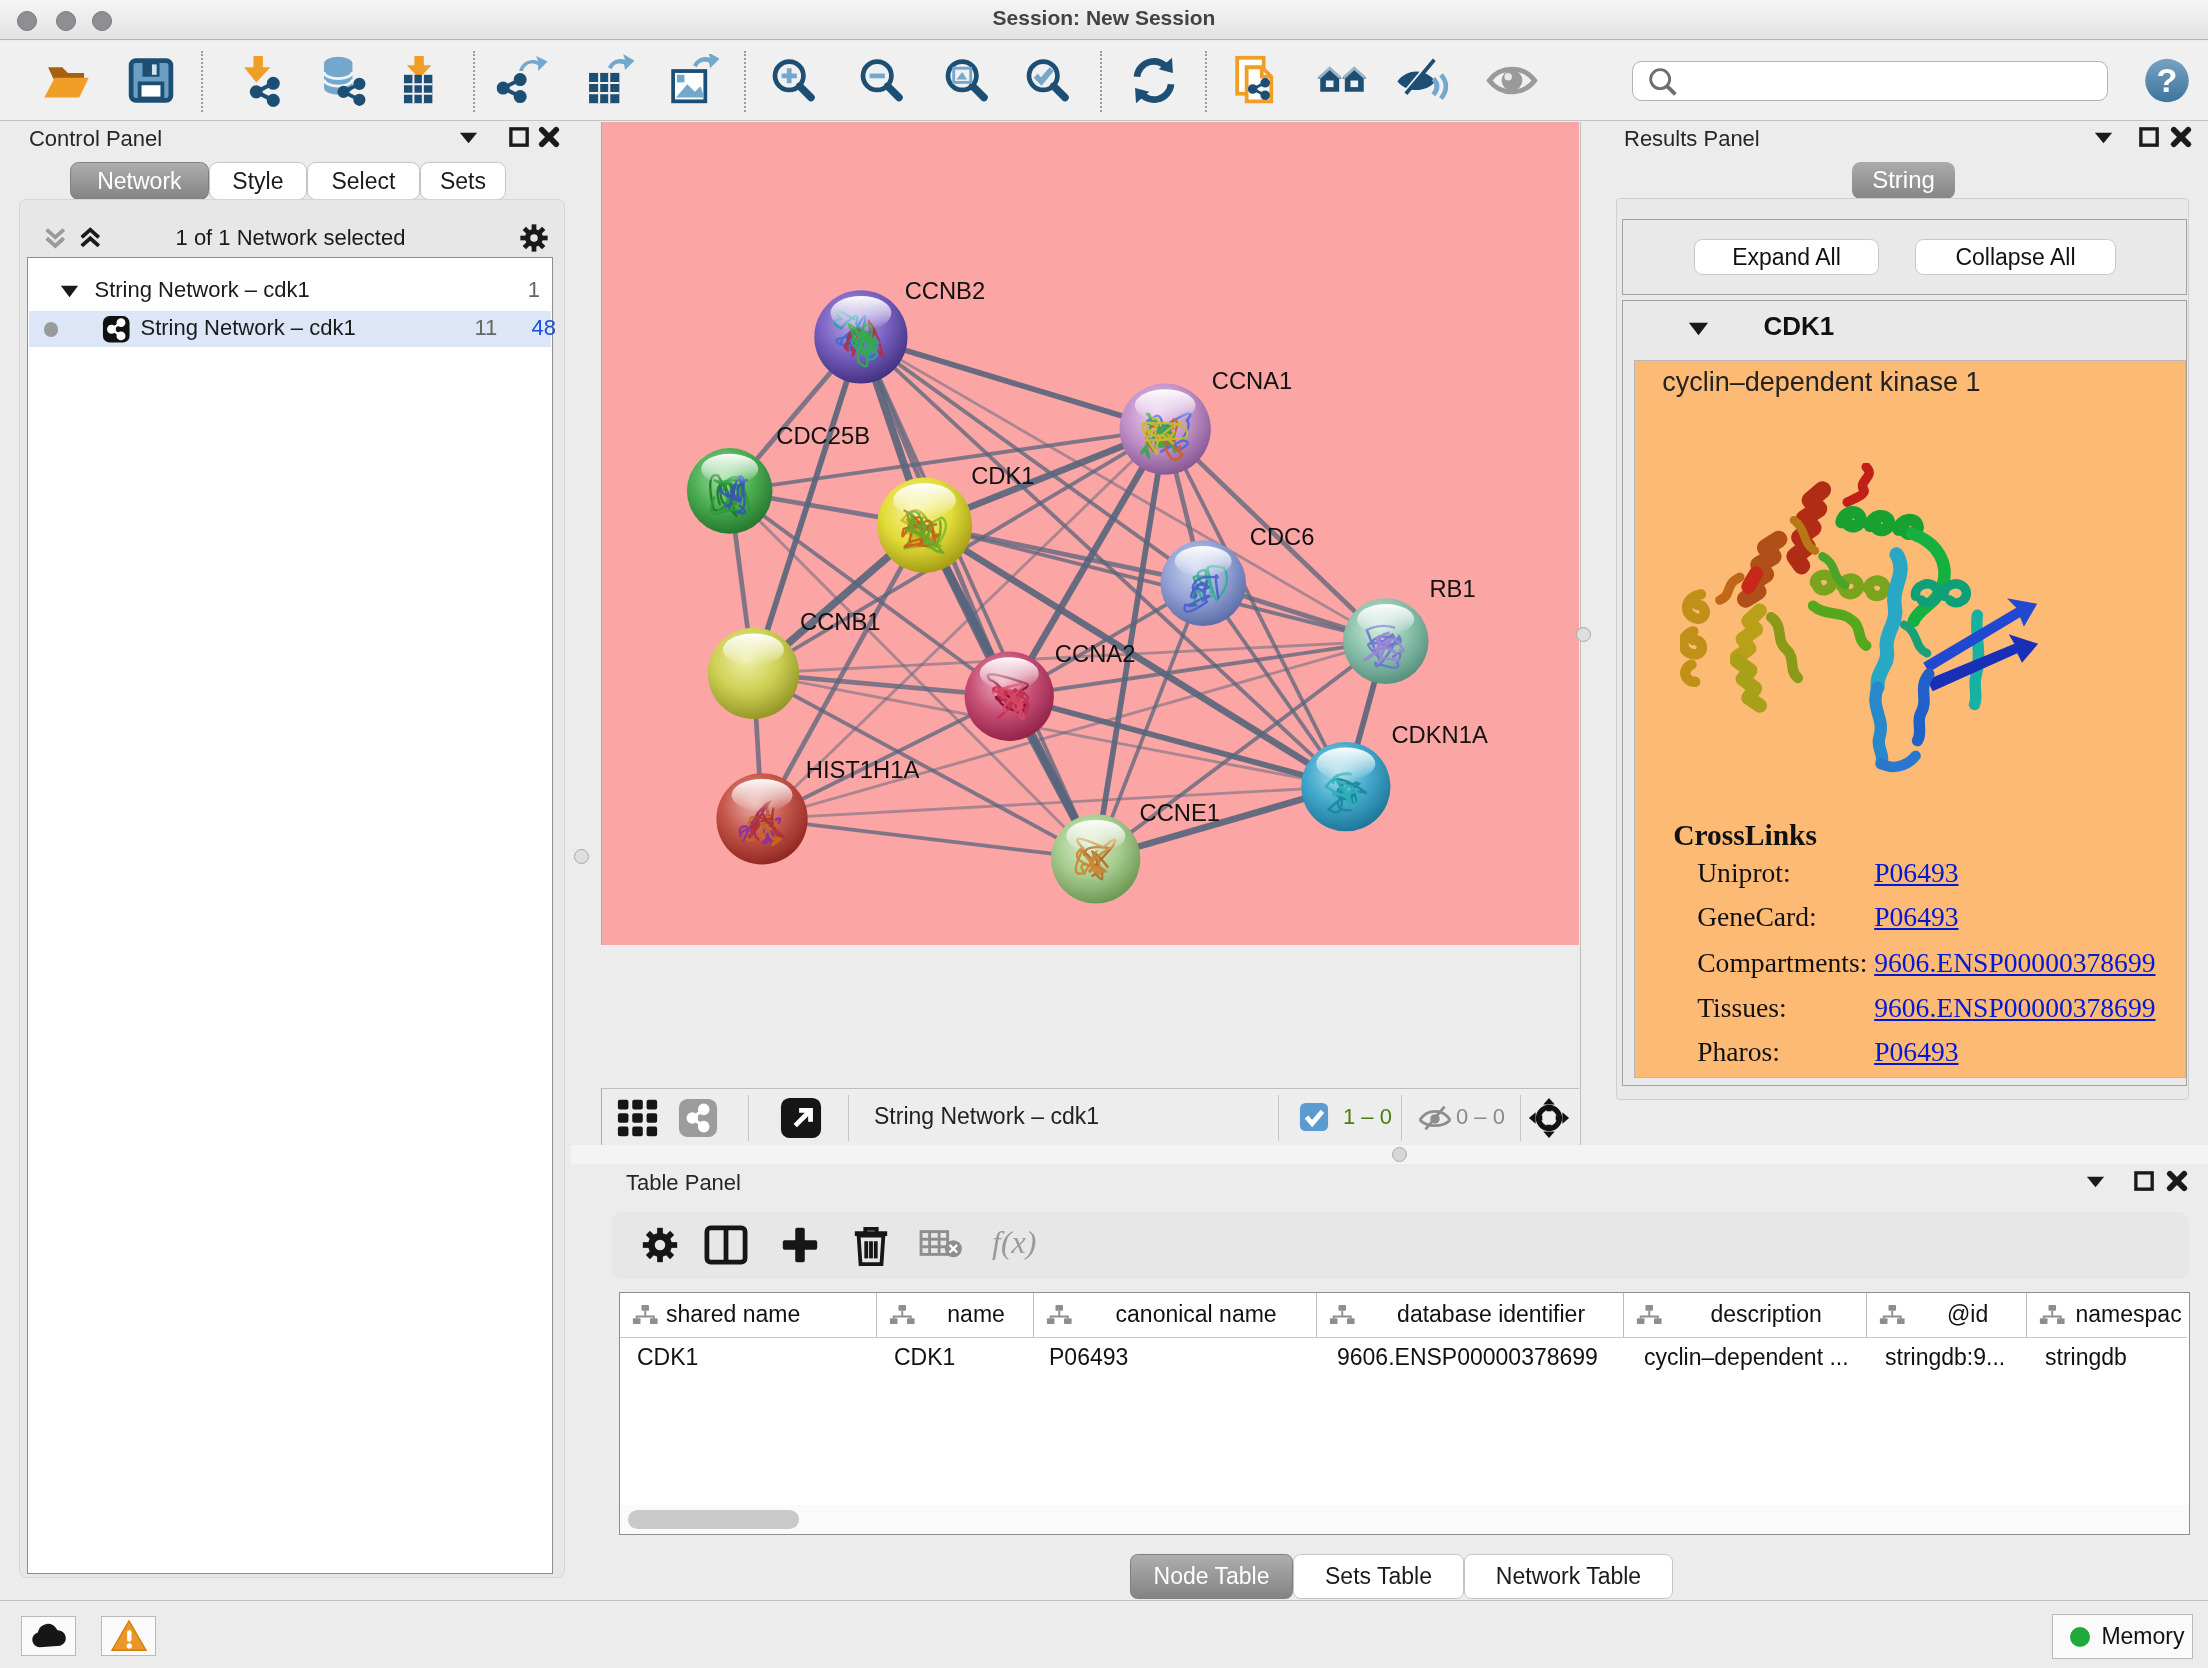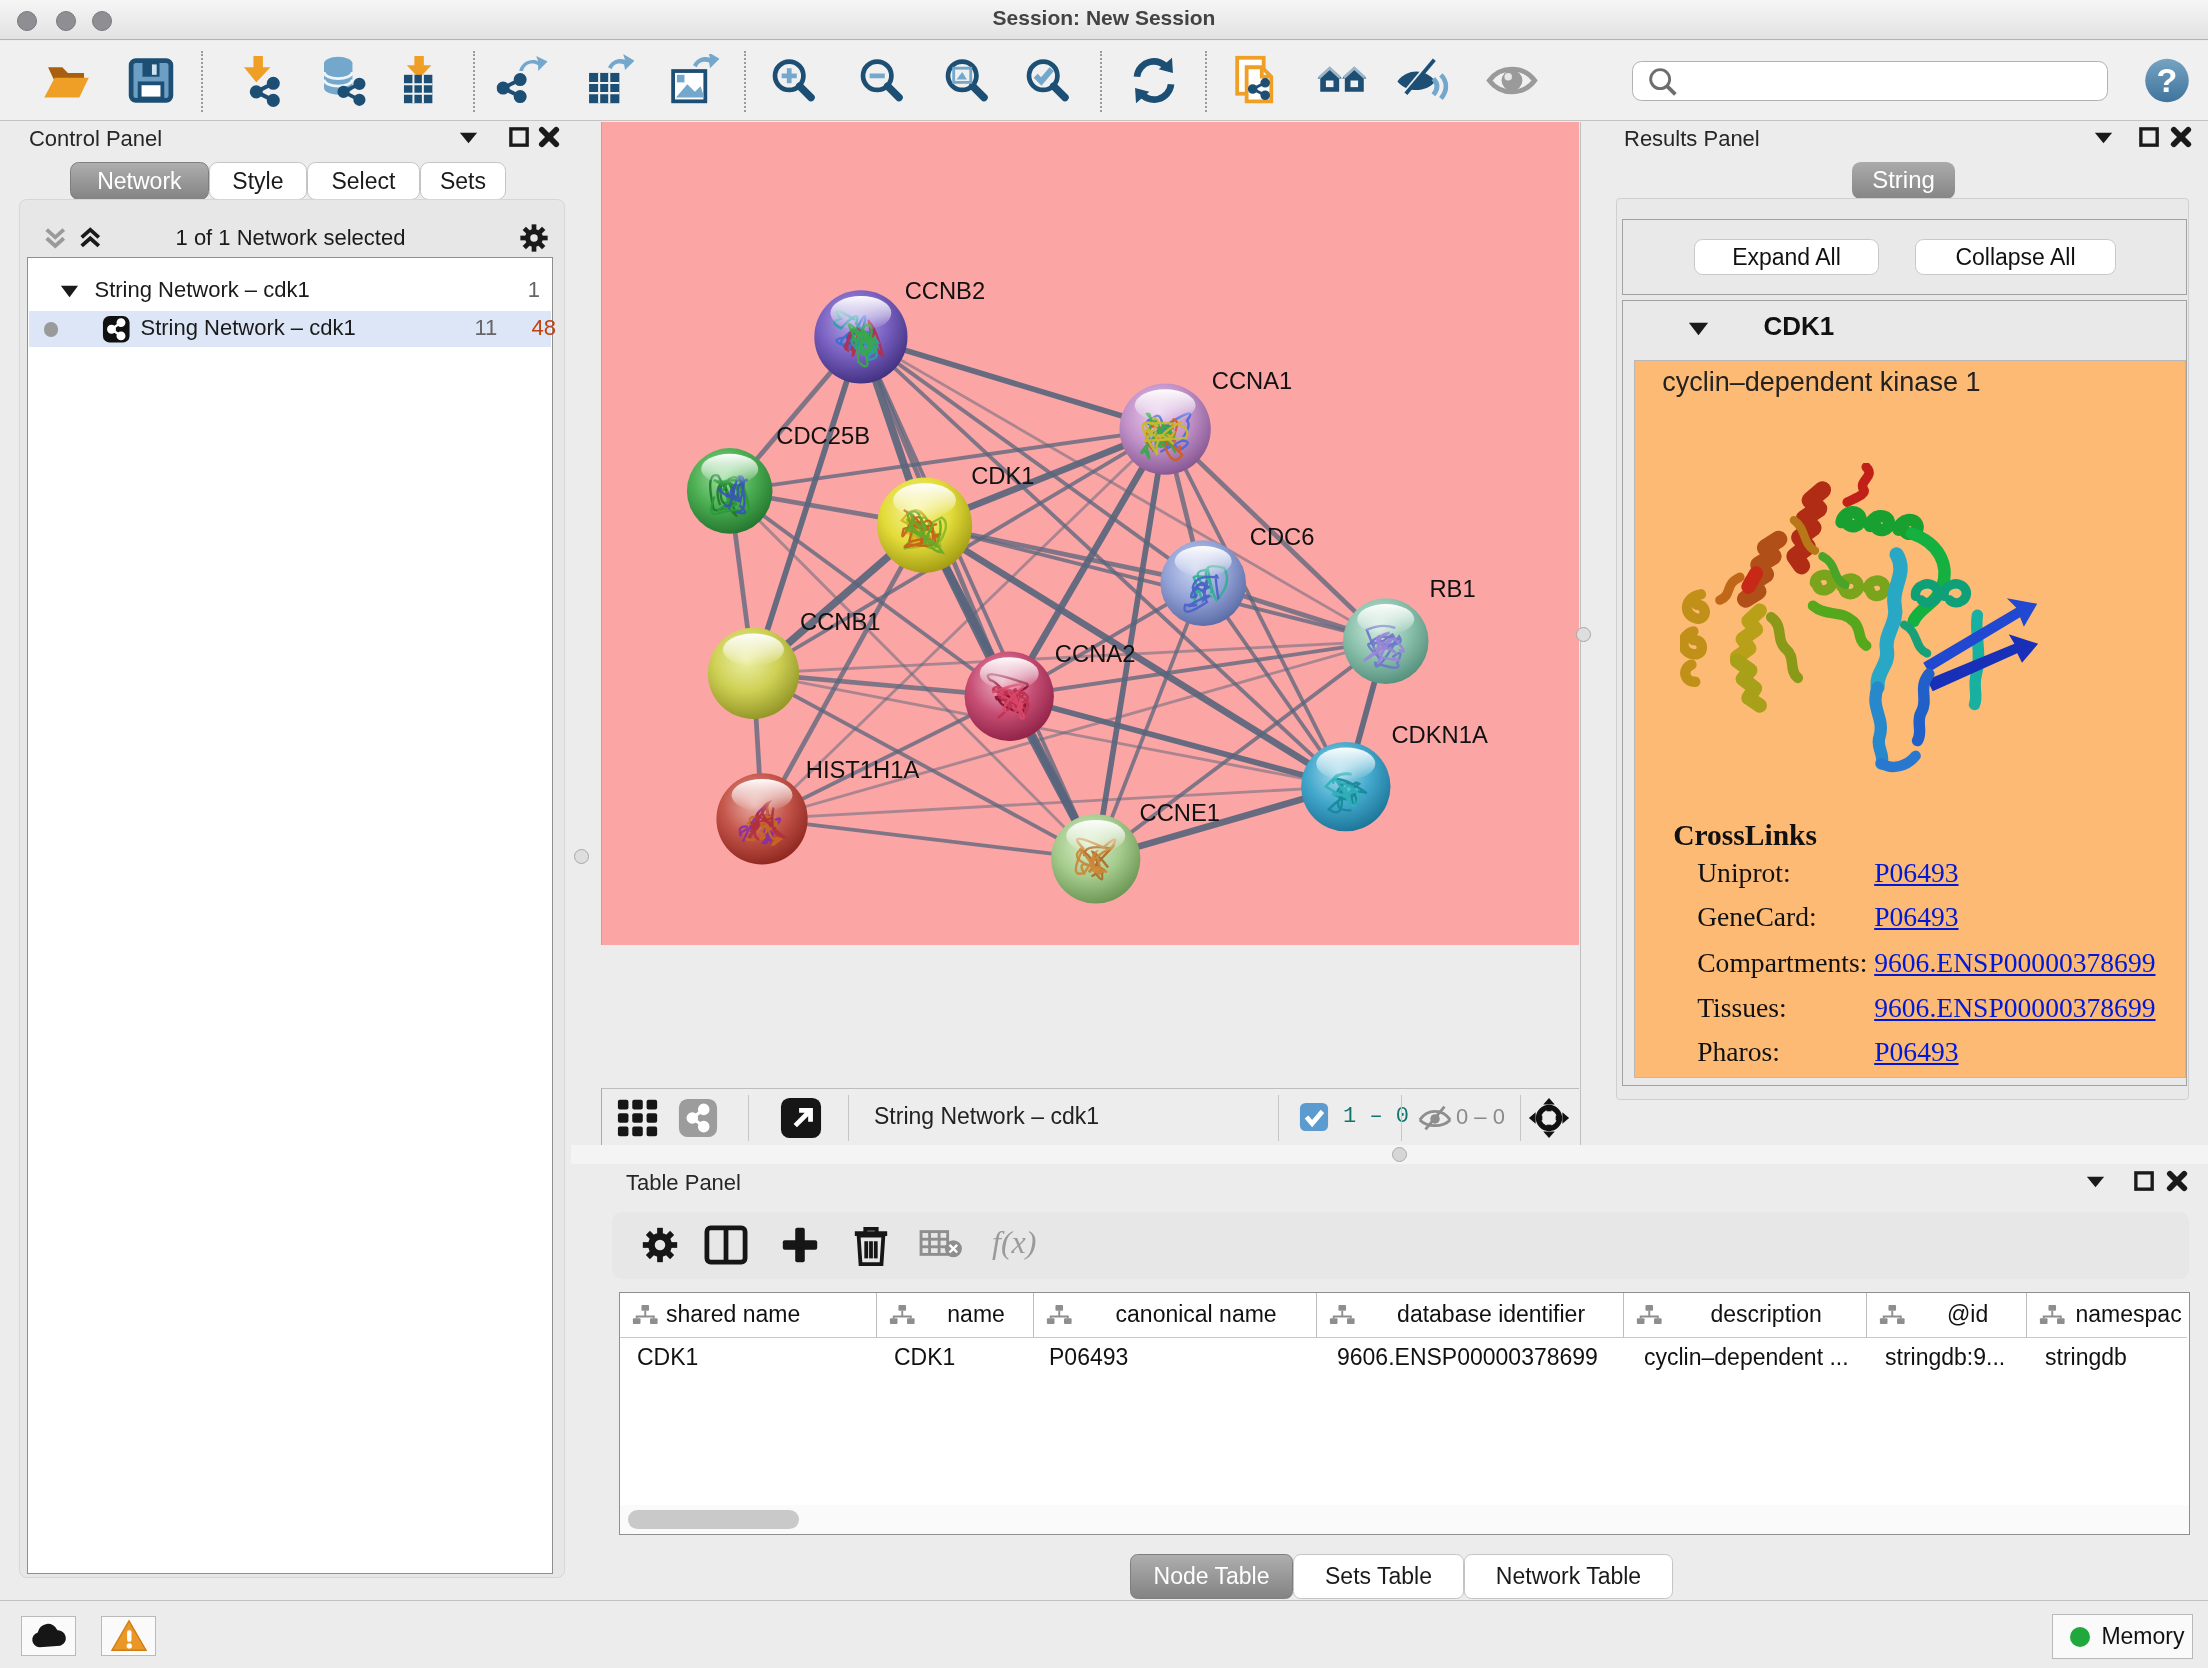--- a/index.html
+++ b/index.html
@@ -289,21 +289,21 @@
               <g stroke="#fff" stroke-width="2.6" fill="#fff">
                 <line x1="20" y1="8" x2="10" y2="15"></line>
                 <line x1="10" y1="15" x2="20" y2="22"></line>
                 <circle cx="20" cy="8" r="3.4"></circle>
                 <circle cx="10" cy="15" r="3.4"></circle>
                 <circle cx="20" cy="22" r="3.4"></circle>
               </g>
             </svg></span>
           <span style="position:absolute;left:111px;top:3.8px;">String Network – cdk1</span>
           <span style="position:absolute;left:445px;top:3.8px;color:#666;">11</span>
-          <span style="position:absolute;left:502px;top:3.8px;color:#c2410c;">48</span>
+          <span style="position:absolute;left:502px;top:3.8px;color:#1d4ed8;">48</span>
         </div>
       </div>
     </div>
   </div>
 <div id="canvas" class="abs">
     <svg width="978" height="966" viewBox="0 0 1028 1016" style="position:absolute;left:0;top:0;">
       <defs>
         <linearGradient id="hl" x1="0" y1="0" x2="0" y2="1">
           <stop offset="0" stop-color="#ffffff" stop-opacity="0.98"></stop>
           <stop offset="0.55" stop-color="#ffffff" stop-opacity="0.5"></stop>
@@ -616,21 +616,21 @@
         <rect x="1" y="1" width="42" height="42" rx="9" fill="#161616"></rect>
         <path d="M16 30 L30 16 M20 14 h12 v12" stroke="#fff" stroke-width="5" fill="none"></path>
       </svg></div>
     <div class="nbsep" style="left:246px;"></div>
     <div class="abs" style="left:272px;top:14.3px;font-size:23px;color:#222;">String Network – cdk1</div>
     <div class="nbsep" style="left:676px;"></div>
     <div class="abs" style="left:697px;top:13.3px;"><svg width="30" height="30" viewBox="0 0 32 32">
         <rect x="1" y="1" width="30" height="30" rx="6" fill="#5b9bd0"></rect>
         <path d="M8 16 l6 7 l11 -13" stroke="#fff" stroke-width="5" fill="none"></path>
       </svg></div>
-    <div class="abs" style="left:741px;top:15px;font-size:22px;color:#0f766e;font-family:Liberation Mono, monospace;">1 – 0</div>
+    <div class="abs" style="left:741px;top:15px;font-size:22px;color:#4d7c0f;">1 – 0</div>
     <div class="nbsep" style="left:799px;"></div>
     <div class="abs" style="left:814px;top:9.5px;"><svg width="38" height="38" viewBox="0 0 40 40">
         <g stroke="#8e8e8e" stroke-width="3" fill="none">
           <path d="M4 22 C12 10 28 10 36 22"></path>
           <path d="M4 22 C12 30 28 30 36 22"></path>
           <line x1="30" y1="8" x2="10" y2="32"></line>
         </g>
         <circle cx="20" cy="21" r="5" fill="#8e8e8e"></circle>
       </svg></div>
     <div class="abs" style="left:854px;top:15px;font-size:22px;color:#8a8a8a;">0 – 0</div>

